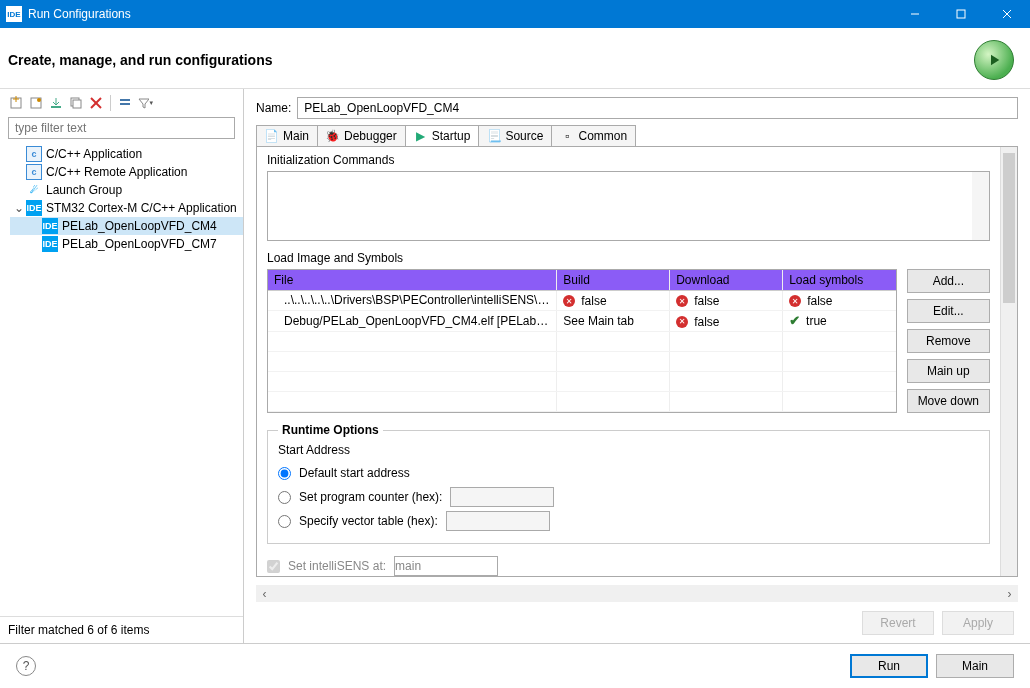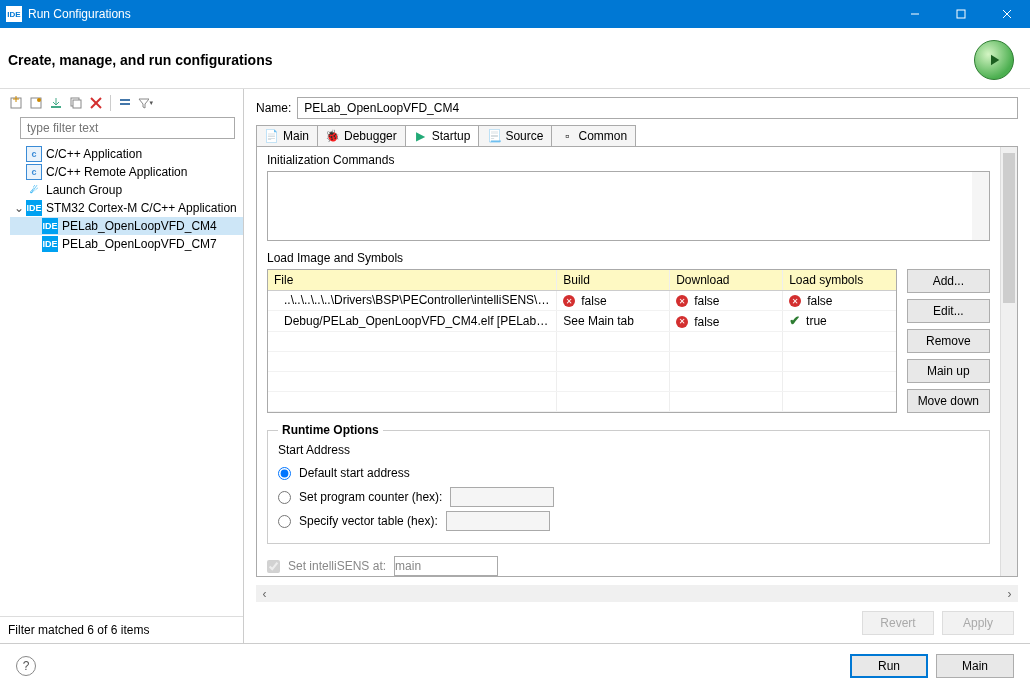--- a/index.html
+++ b/index.html
@@ -20,21 +20,21 @@
 
 .main { flex: 1; display: flex; min-height: 0; }
 .left { width: 244px; border-right: 1px solid #ccc; display: flex; flex-direction: column; }
 .right { flex: 1; display: flex; flex-direction: column; min-width: 0; }
 
 
 .ltoolbar { padding: 6px 8px 4px 8px; display: flex; gap: 4px; align-items: center; }
 .ltoolbar .sep { width: 1px; height: 16px; background: #ccc; margin: 0 2px; }
 .ltoolbar .ticon { width: 16px; height: 16px; display: flex; align-items: center; justify-content: center; }
 
-.filter { margin: 2px 8px 4px 20px; }
+.filter { margin: 2px 8px 4px 8px; }
 .filter input { width: 100%; height: 22px; border: 1px solid #aaa; padding: 0 6px; font-size: 12px; color: #666; }
 
 .tree { flex: 1; padding: 2px 0 0 10px; overflow: auto; }
 .tree-item { display: flex; align-items: center; height: 18px; padding: 0 4px; white-space: nowrap; }
 .tree-item.selected { background: #cde6f7; }
 .tree-indent { width: 16px; display: inline-block; }
 .tree-twisty { width: 12px; display: inline-flex; color: #555; }
 .tree-icon { width: 16px; height: 16px; display: inline-flex; align-items: center; justify-content: center; margin-right: 4px; font-size: 9px; font-weight: bold; }
 .icon-c { border: 1px solid #3a8bd6; color: #3a8bd6; background: #eaf3fb; }
 .icon-ide { background: #00a1f1; color: #fff; }
@@ -59,21 +59,21 @@
 
 .group { margin-bottom: 10px; }
 .group-title { font-size: 12px; margin-bottom: 4px; }
 .textarea { border: 1px solid #aaa; height: 70px; width: 100%; resize: none; position: relative; }
 .textarea .ta-scroll { position: absolute; right: 0; top: 0; bottom: 0; width: 17px; background: #f5f5f5; }
 
 .tbl-wrap { display: flex; gap: 10px; }
 .tbl { flex: 1; border: 1px solid #aaa; }
 .tbl table { width: 100%; border-collapse: collapse; table-layout: fixed; }
 .tbl th, .tbl td { text-align: left; font-weight: normal; padding: 2px 6px; font-size: 12px; height: 20px; white-space: nowrap; overflow: hidden; text-overflow: ellipsis; }
-.tbl th { background: #fef9c3; border-bottom: 1px solid #ccc; }
+.tbl th { background: #8b5cf6; border-bottom: 1px solid #ccc; }
 .tbl th + th, .tbl td + td { border-left: 1px solid #eee; }
 .tbl tr.data td { border-bottom: 1px solid #f2f2f2; }
 .cell-icon { display: inline-flex; align-items: center; gap: 6px; }
 .dot-x { width: 12px; height: 12px; border-radius: 50%; background: #d32f2f; color: #fff; font-size: 8px; display: flex; align-items: center; justify-content: center; }
 .dot-ok { color: #2e7d32; font-size: 13px; font-weight: bold; }
 
 .btncol { display: flex; flex-direction: column; gap: 6px; }
 .btn { min-width: 72px; height: 24px; border: 1px solid #adadad; background: #e8e8e8; font-size: 12px; display: flex; align-items: center; justify-content: center; padding: 0 10px; }
 .btn.wide { min-width: 78px; }
 .btn.disabled { color: #aaa; background: #f2f2f2; border-color: #ddd; }

